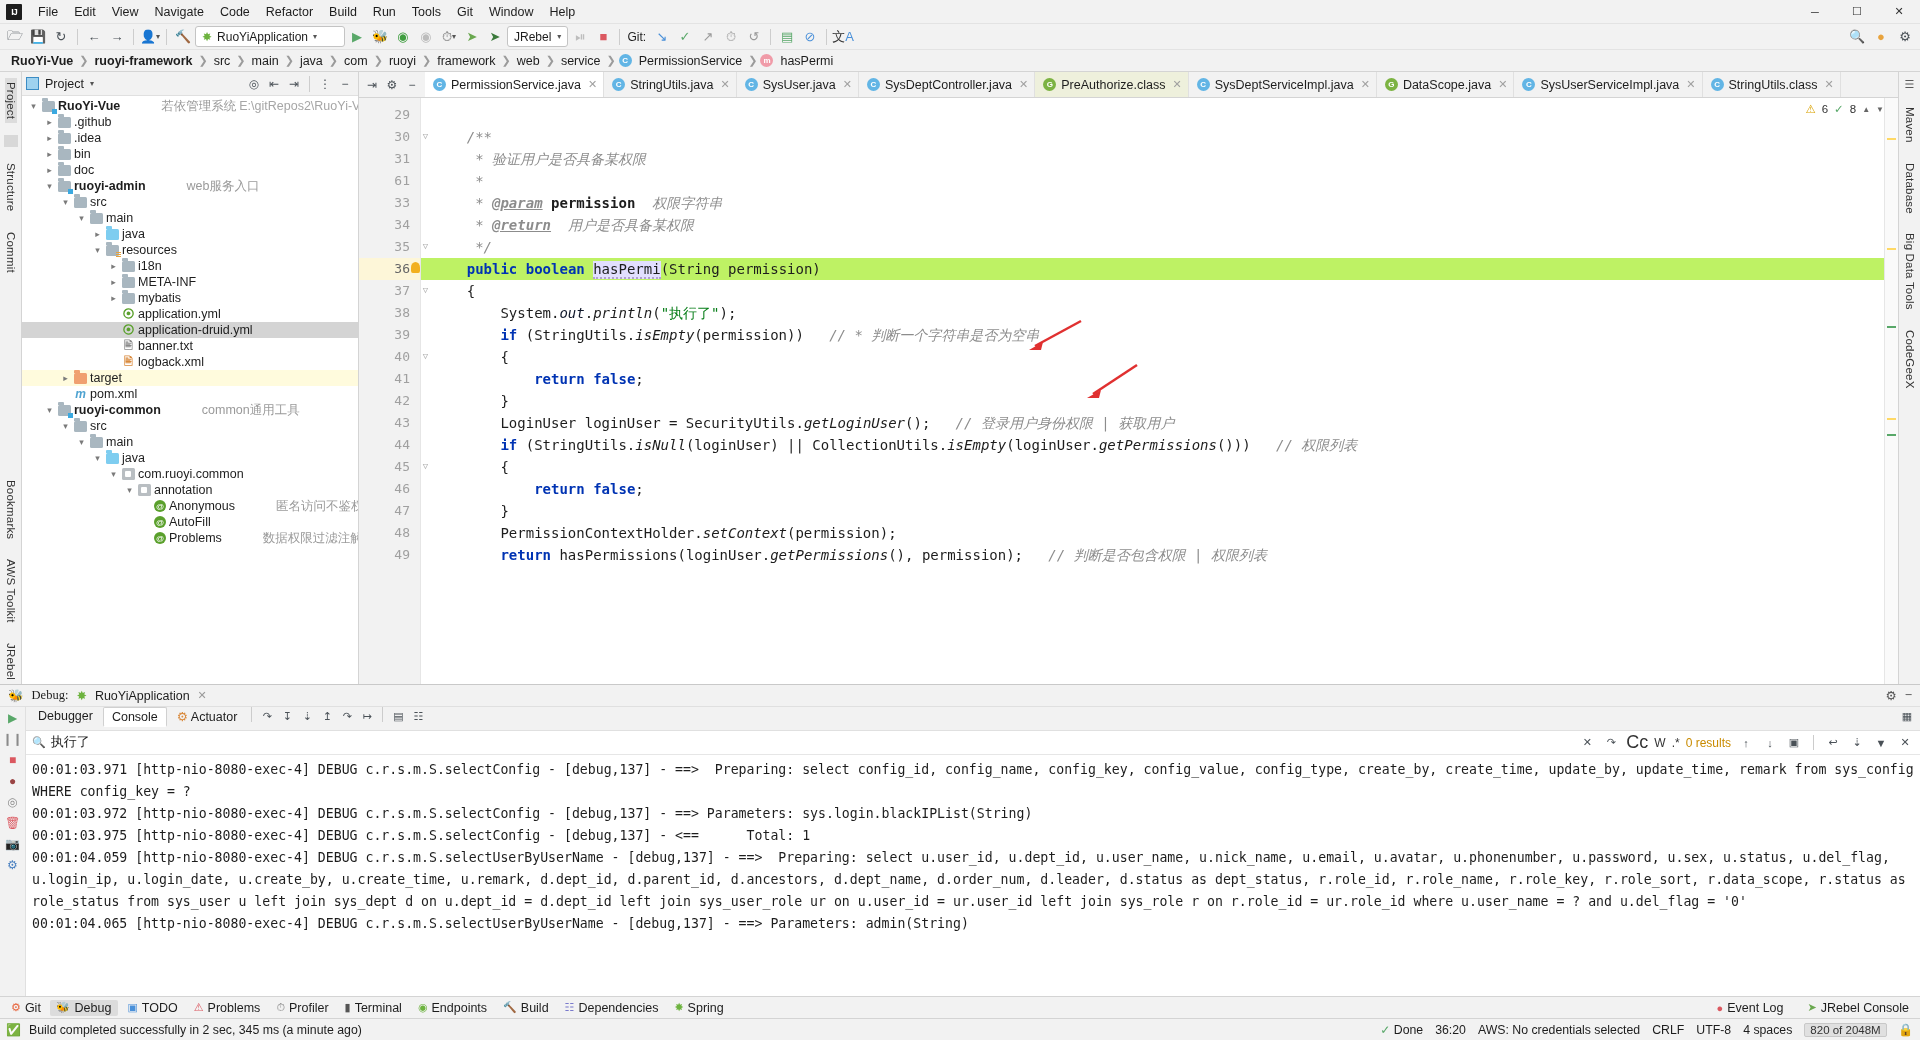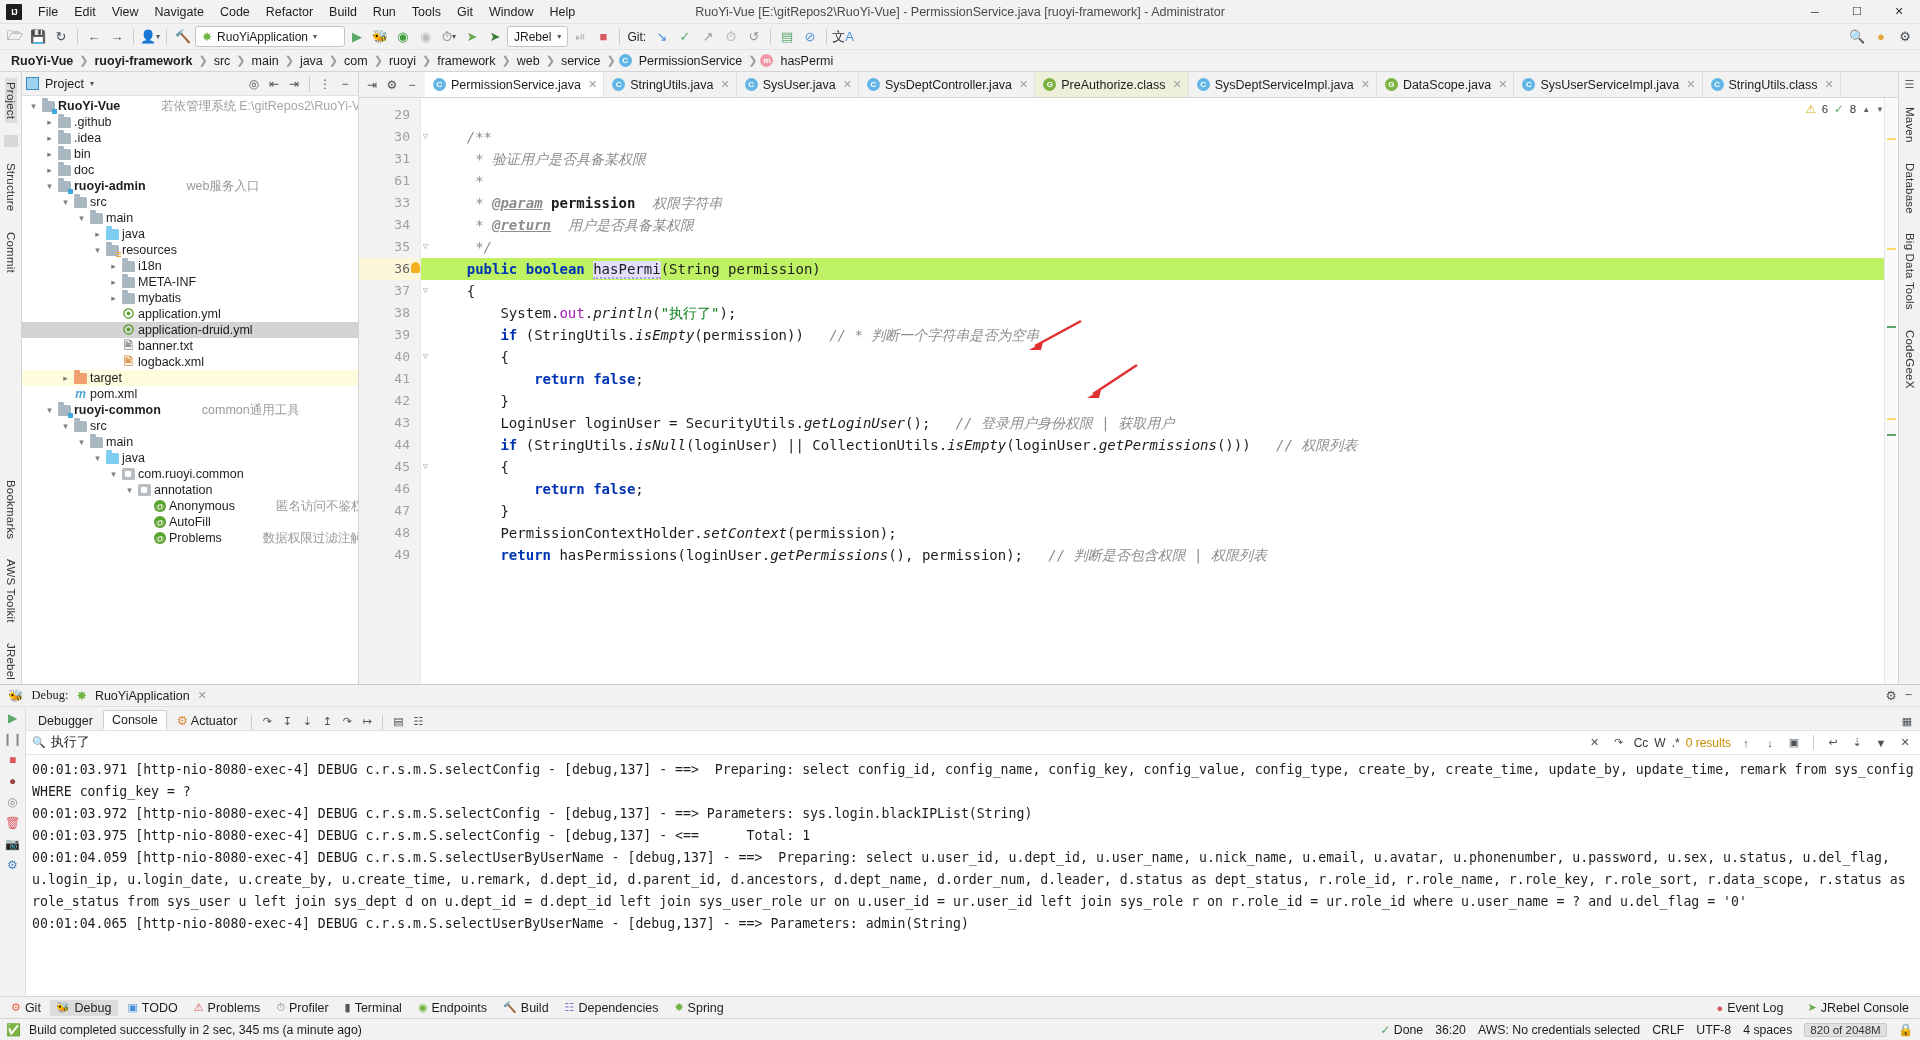--- a/index.html
+++ b/index.html
@@ -213,21 +213,21 @@
     line-height: 22px; white-space: pre; position: relative;
   }
   .cline { height: 22px; position: relative; }
   .cline.cur { background: #bef264; margin-left:-12px; padding-left:12px; }
   .kw { color: #0033b3; font-weight: bold; }
   .str { color: #067d17; }
   .cmt { color: #8c8c8c; font-style: italic; }
   .jd { color: #8c8c8c; font-style: italic; }
   .jdtag { color: #8c8c8c; font-style: italic; text-decoration: underline; font-weight: bold; }
   .jdparam { color: #1d1d1d; font-weight: bold; font-style: normal; }
-  .fld { color: #a21caf; }
+  .fld { color: #0f172a; font-style: italic; }
   .mth { color: #1d1d1d; font-style: italic; }
   .hlsel { background: #e2dfff; }
   .caret-bar {
     display:inline-block; width:1px; height:15px; background:#1d1d1d;
     vertical-align:-2px; margin-right:-1px;
   }
   .squig { border-bottom: 2px dotted #b0a0d0; }
 
   .inspect {
     position:absolute; right:0; top:0; bottom:0; width: 14px; background:#fafafa;
@@ -257,21 +257,21 @@
   .dbg-title .x { color:#9a9a9a; font-size:11px; }
   .dbg-title .right { margin-left:auto; display:flex; gap:8px; color:#555; }
   .dbg-body { flex:1; display:flex; min-height:0; }
   .dbg-rail {
     width: 26px; background:#f2f2f2; border-right:1px solid #e0e0e0;
     display:flex; flex-direction:column; align-items:center; padding-top:4px; gap:7px; flex:none;
   }
   .dbg-rail .ic { font-size: 12px; color:#4a5157; }
   .dbg-main { flex:1; display:flex; flex-direction:column; min-width:0; }
   .dbg-tabs {
-    height: 24px; display:flex; align-items:flex-end; gap:2px; padding:0 4px;
+    height: 24px; display:flex; align-items:flex-start; gap:2px; padding:0 4px;
     border-bottom:1px solid #e0e0e0; background:#f2f2f2; flex:none;
   }
   .dtab { padding: 2px 8px; font-size:12.5px; color:#1d1d1d; border-radius:2px; }
   .dtab.active { background:#fff; border:1px solid #d0d0d0; border-bottom-color:#fff; }
   .dbg-sep { width:1px; height:15px; background:#ccc; margin:0 4px; }
   .dic { width:18px; height:18px; display:flex; align-items:center; justify-content:center; font-size:11px; color:#4a5157; }
   .searchrow {
     height: 24px; display:flex; align-items:center; gap:6px; padding: 0 6px;
     background:#fff; border-bottom:1px solid #e6e6e6; flex:none;
   }
@@ -326,21 +326,20 @@
       <div class="menu-item">Navigate</div>
       <div class="menu-item">Code</div>
       <div class="menu-item">Refactor</div>
       <div class="menu-item">Build</div>
       <div class="menu-item">Run</div>
       <div class="menu-item">Tools</div>
       <div class="menu-item">Git</div>
       <div class="menu-item">Window</div>
       <div class="menu-item">Help</div>
     </div>
-    <div class="win-title">RuoYi-Vue [E:\gitRepos2\RuoYi-Vue] - PermissionService.java [ruoyi-framework] - Administrator</div>
     <div class="win-ctrls">
       <div class="win-btn">─</div>
       <div class="win-btn">☐</div>
       <div class="win-btn close">✕</div>
     </div>
   </div>
 
   <div class="toolbar">
     <div class="tb-btn">🗁</div>
     <div class="tb-btn">💾</div>
@@ -754,21 +753,21 @@
             <div class="dic">▦</div>
           </div>
         </div>
         <div class="searchrow">
           <div class="sfield">
             <span class="magn">🔍</span>
             <span class="val">执行了</span>
           </div>
           <span class="dic">✕</span>
           <span class="dic">↷</span>
-          <span style="font-size:12px;color:#333;">Cc</span>
+          <span style="font-size:18px;color:#333;">Cc</span>
           <span style="font-size:12px;color:#333;">W</span>
           <span style="font-size:12px;color:#333;">.*</span>
           <span class="results">0 results</span>
           <span class="dic">↑</span>
           <span class="dic">↓</span>
           <span class="dic">▣</span>
           <span class="dbg-sep"></span>
           <span class="dic">↩</span>
           <span class="dic">⇣</span>
           <span class="dic">▼</span>

